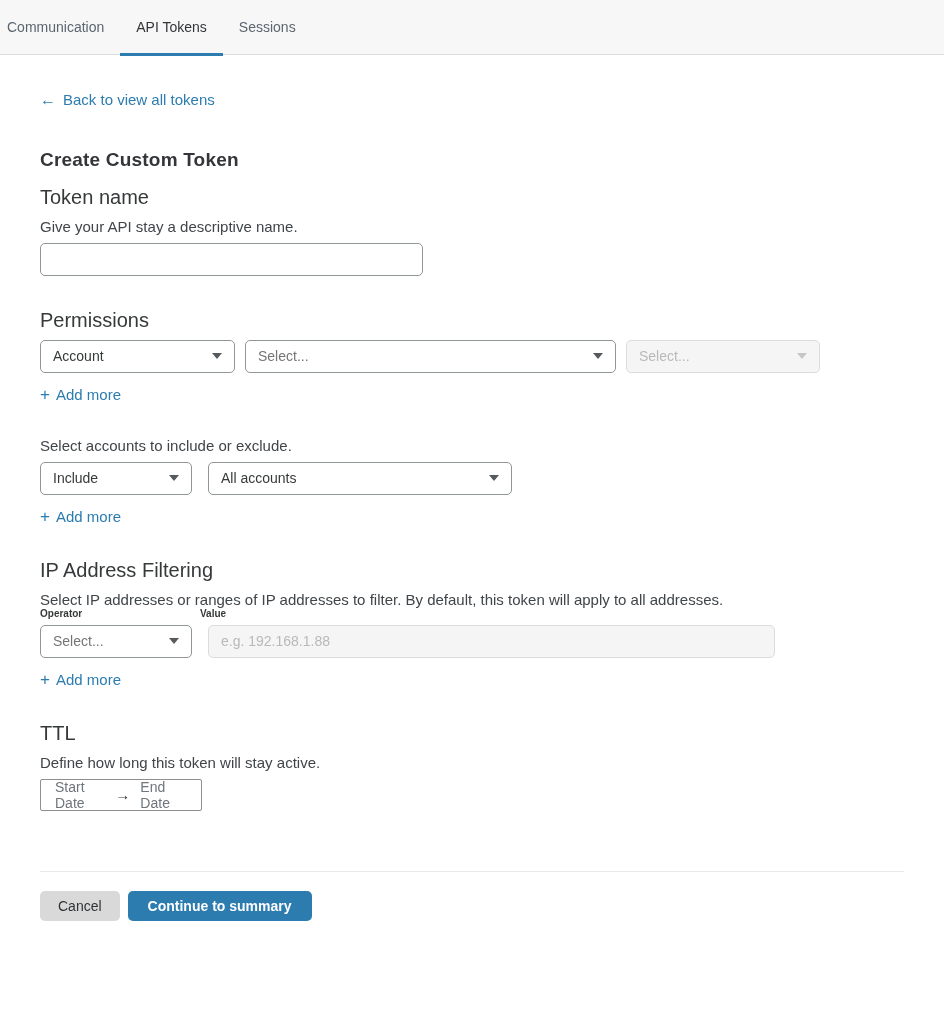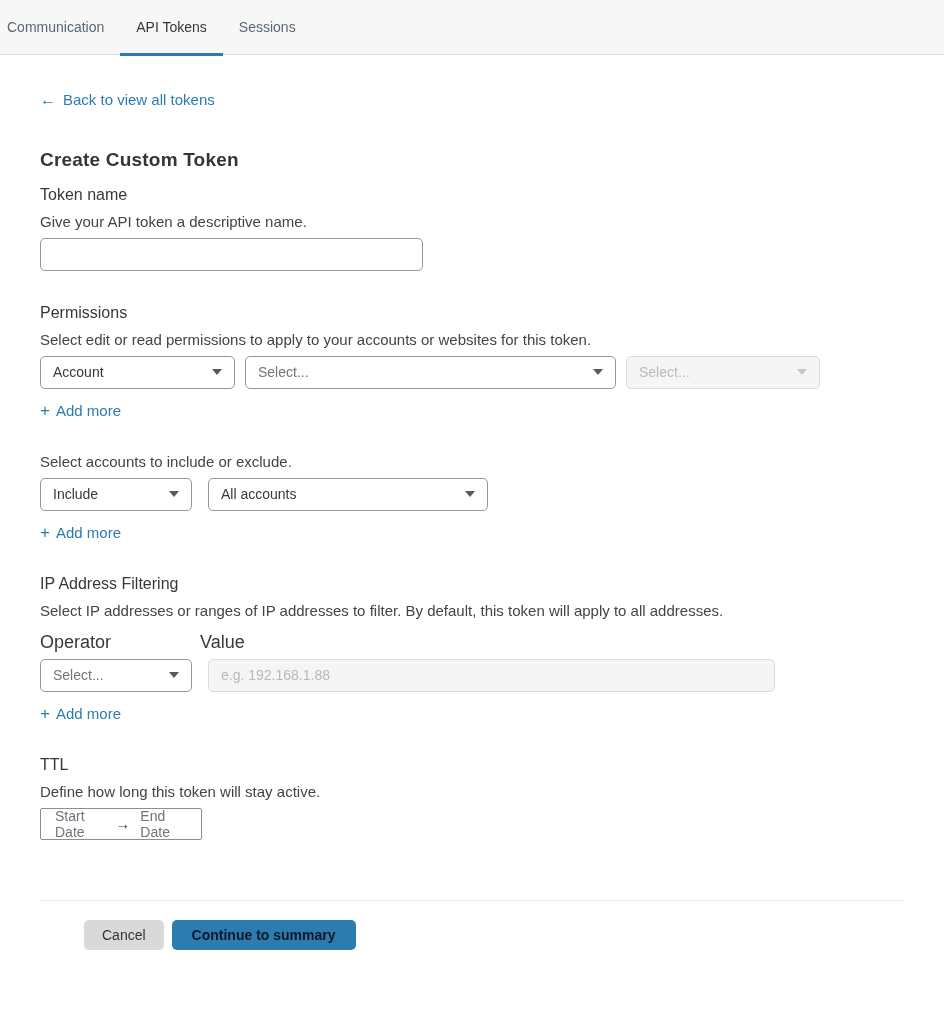--- a/index.html
+++ b/index.html
@@ -59,21 +59,21 @@
   .back-link .arrow{font-size:16px;line-height:1;}
   h1{
     margin-top:40px;
     font-size:19px;
     font-weight:700;
     color:#333538;
     letter-spacing:.2px;
   }
   .section{margin-top:33px;}
   .section.tight{margin-top:15px;}
-  .section-heading{font-size:16px;font-weight:400;color:var(--text-dark);}
+  .section-heading{font-size:20px;font-weight:400;color:var(--text-dark);}
   .section-desc{font-size:15px;color:#404549;margin-top:9px;}
   .field-row{display:flex;gap:10px;margin-top:8px;align-items:center;}
   .text-input{
     width:383px;height:33px;
     border:1px solid var(--border-input);
     border-radius:5px;
     font-size:14px;
     padding:0 10px;
     color:var(--text-dark);
     font-family:inherit;
@@ -105,34 +105,34 @@
     background:var(--disabled-bg);
     border-color:var(--disabled-border);
     cursor:default;
   }
   .select.disabled .value{color:var(--disabled-text);}
   .select.disabled .chev{border-top-color:#c6c6c6;}
   .w-scope{width:195px;}
   .w-group{width:371px;}
   .w-level{width:194px;}
   .w-mode{width:152px;gap-override:8px;}
-  .w-accounts{width:280px;}
+  .w-accounts{width:304px;}
   .row-gap8{gap:16px;}
   
   .add-more{
     margin-top:13px;
     display:inline-flex;align-items:center;gap:6px;
     color:var(--accent);
     font-size:15px;
     cursor:pointer;
     text-decoration:none;
   }
   .add-more .plus{font-size:17px;line-height:1;}
   
-  .label-row{display:flex;margin-top:13px;font-size:18px;color:var(--text-dark);}
+  .label-row{display:flex;font-size:10px;color:var(--text-dark);font-weight:bold;}
   .label-operator{width:160px;}
   .ip-value-input{
     width:567px;height:33px;
     background:var(--disabled-bg);
     border:1px solid var(--disabled-border);
     border-radius:5px;
     font-size:14px;
     padding:0 12px;
     font-family:inherit;
     color:var(--text-dark);
@@ -162,22 +162,22 @@
   .footer-actions{display:flex;gap:8px;margin-top:19px;}
   .btn{
     height:30px;
     border:none;border-radius:5px;
     font-size:14px;
     font-family:inherit;
     cursor:pointer;
     padding:0 18px;
     display:inline-flex;align-items:center;justify-content:center;
   }
-  .btn-cancel{background:var(--cancel-bg);color:#303335;margin-left:44px;}
-  .btn-primary{background:var(--accent);color:#0f172a;font-weight:700;padding:0 20px;}
+  .btn-cancel{background:var(--cancel-bg);color:#303335;}
+  .btn-primary{background:var(--accent);color:#ffffff;font-weight:700;padding:0 20px;}
 </style>
 </head>
 <body>
 
 <nav class="tabbar">
   <div class="tab first">Communication</div>
   <div class="tab active">API Tokens</div>
   <div class="tab">Sessions</div>
 </nav>
 
@@ -188,30 +188,29 @@
     <span class="arrow">←</span>
     <span>Back to view all tokens</span>
   </a>
 
   
   <h1>Create Custom Token</h1>
 
   
   <section class="section tight">
     <div class="section-heading">Token name</div>
-    <div class="section-desc">Give your API token a descriptive name.</div>
+    <div class="section-desc">Give your API stay a descriptive name.</div>
     <div class="field-row">
       <input class="text-input" type="text" value="" style="">
     </div>
   </section>
 
   
   <section class="section">
     <div class="section-heading">Permissions</div>
-    <div class="section-desc">Select edit or read permissions to apply to your accounts or websites for this token.</div>
     <div class="field-row">
       <div class="select w-scope">
         <span class="value">Account</span>
         <span class="chev"></span>
       </div>
       <div class="select w-group">
         <span class="value placeholder">Select...</span>
         <span class="chev"></span>
       </div>
       <div class="select w-level disabled">

